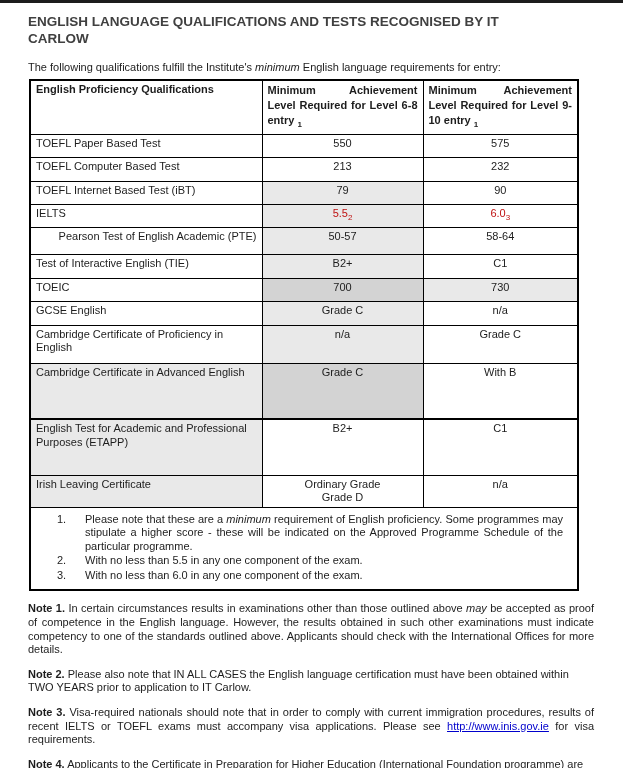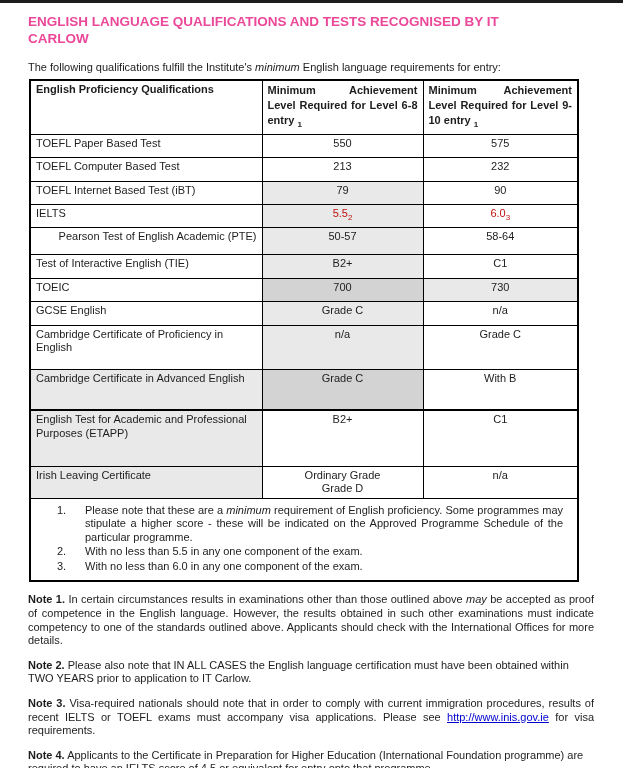--- a/index.html
+++ b/index.html
@@ -5,21 +5,21 @@
   html,body { margin:0; padding:0; }
   body {
     width:623px; height:768px; background:#ffffff; overflow:hidden;
     font-family:"Liberation Sans", sans-serif; color:#1d1d1d;
   }
   .topbar { height:3px; background:#1c1c1c; }
   .content { padding:6px 28px 0 28px; }
 
   h1 {
     font-size:13.5px; line-height:17px; font-weight:bold;
-    margin:4px 0 13px 0; width:500px; color:#ec4899;
+    margin:4px 0 13px 0; width:500px; color:#404040;
   }
   .intro { font-size:11px; line-height:14px; margin:0 0 5px 0; }
 
   table.qtable {
     border-collapse:collapse; table-layout:fixed; width:548px;
     border:2px solid #000; margin-left:1px;
   }
   .qtable td, .qtable th {
     border:1px solid #000; font-size:11px; line-height:13.5px;
     padding:2px 5px; vertical-align:top; overflow:hidden;
@@ -116,27 +116,27 @@
       <td class="val sd"><span>700</span><sub></sub></td>
       <td class="val sl"><span>730</span><sub></sub></td>
     </tr>
 
     <tr style="height:24px">
       <td>GCSE English</td>
       <td class="val sl"><span>Grade C</span><sub></sub></td>
       <td class="val"><span>n/a</span><sub></sub></td>
     </tr>
 
-    <tr style="height:44px">
+    <tr style="height:38px">
       <td>Cambridge Certificate of Proficiency in English</td>
       <td class="val sl"><span>n/a</span><sub></sub></td>
       <td class="val"><span>Grade C</span><sub></sub></td>
     </tr>
 
-    <tr style="height:41px">
+    <tr style="height:56px">
       <td class="sl vmid">Cambridge Certificate in Advanced English</td>
       <td class="val sd vmid"><span>Grade C</span><sub></sub></td>
       <td class="val vmid"><span>With B</span><sub></sub></td>
     </tr>
 
     <tr class="thick" style="height:56px">
       <td class="sl">English Test for Academic and Professional Purposes (ETAPP)</td>
       <td class="val"><span>B2+</span><sub></sub></td>
       <td class="val"><span>C1</span><sub></sub></td>
     </tr>

